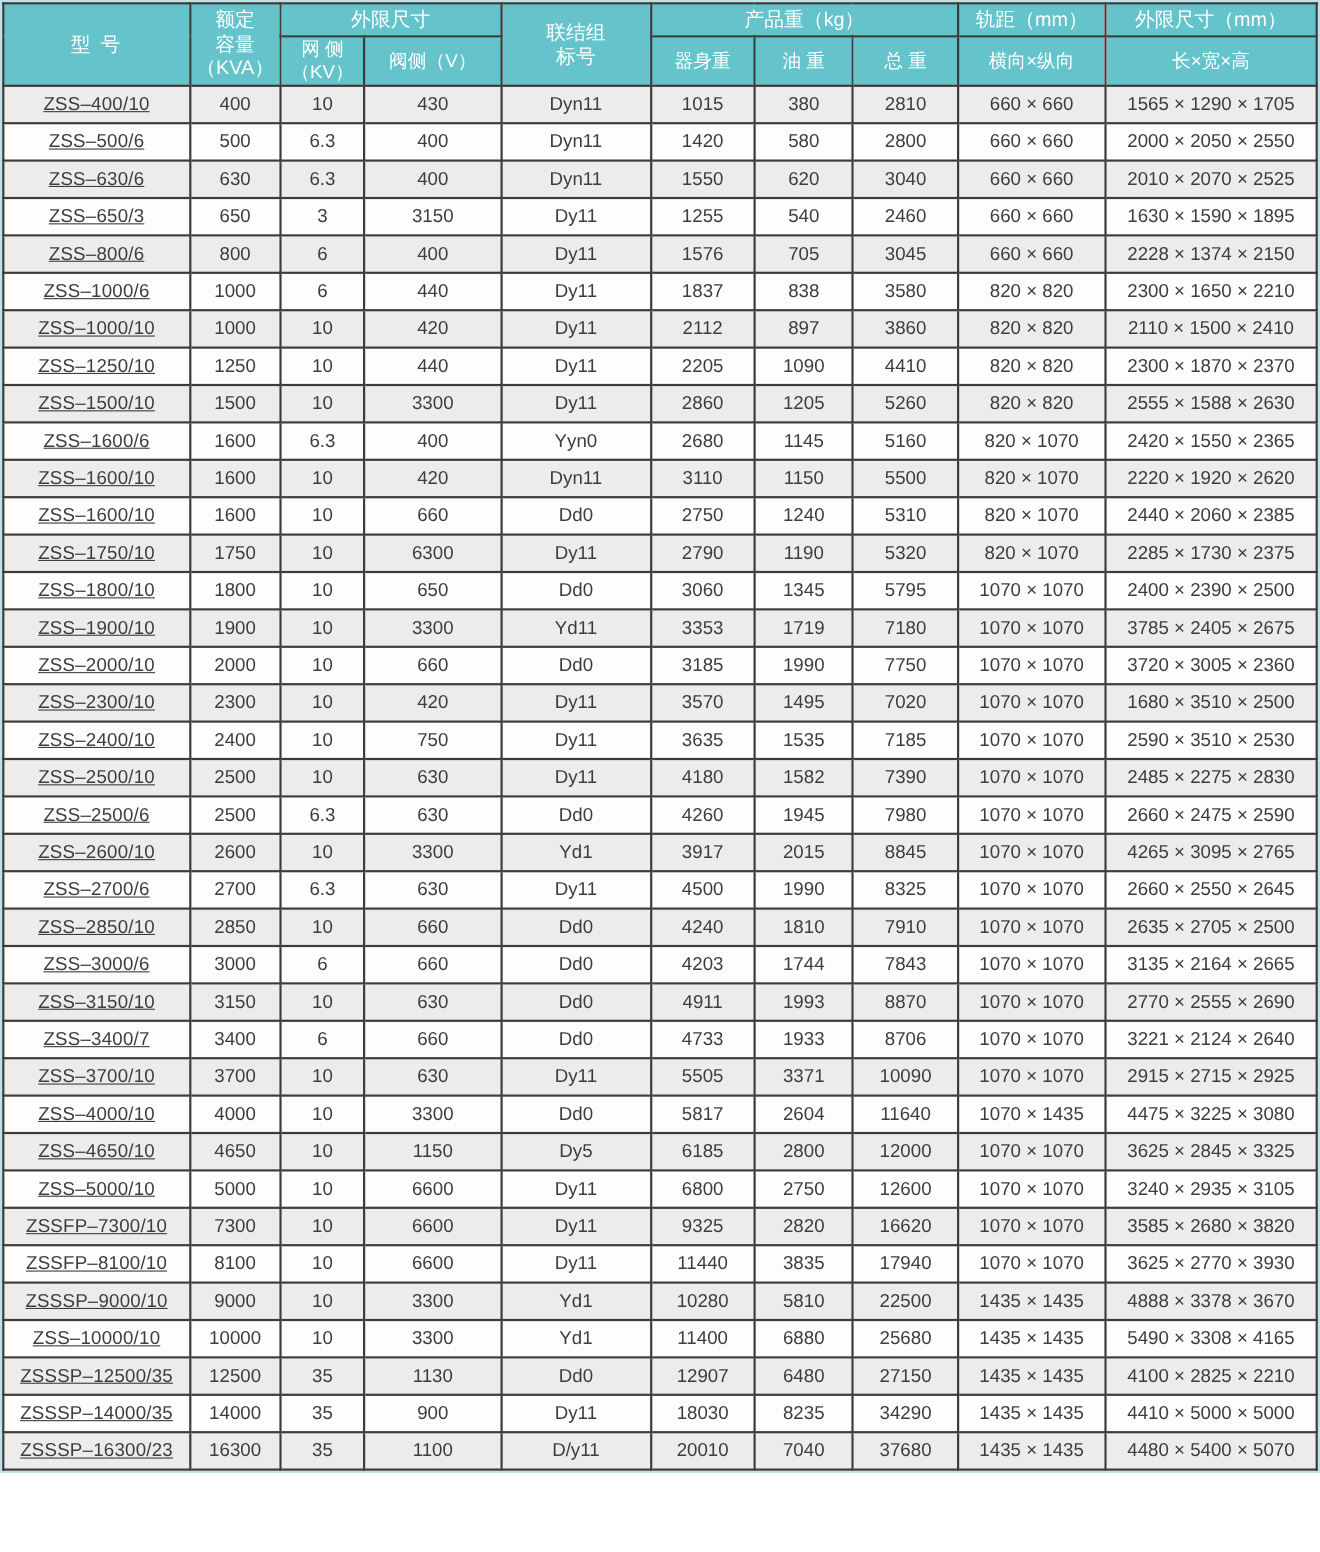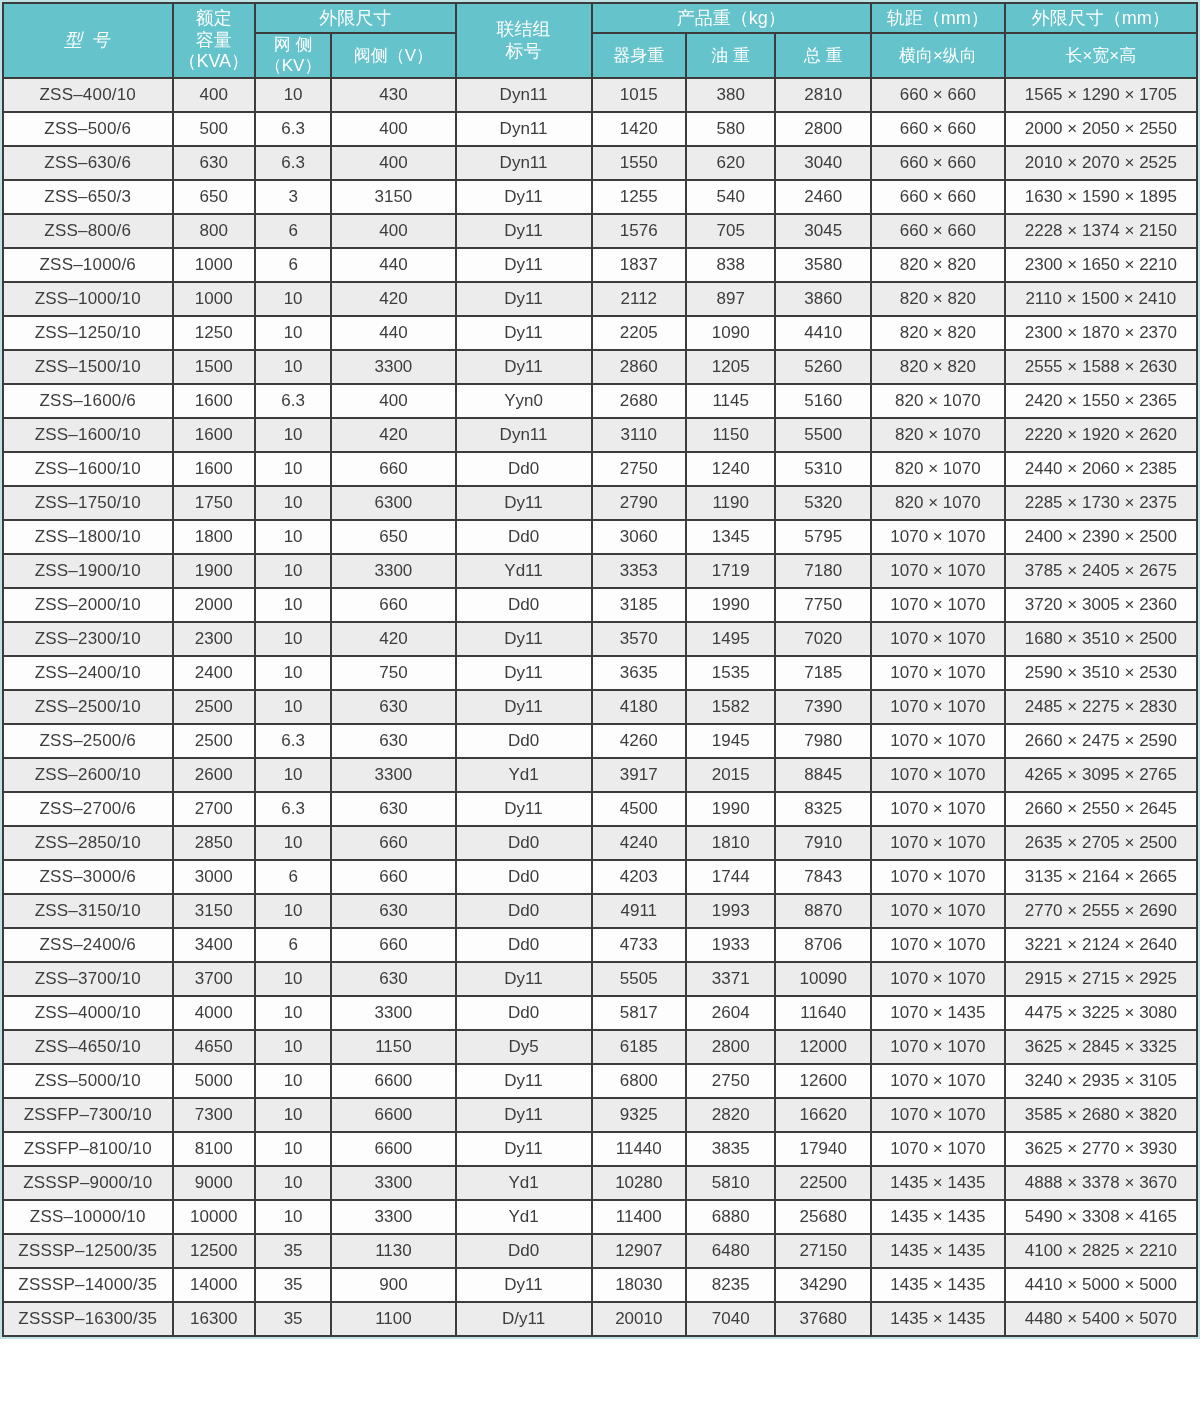--- a/index.html
+++ b/index.html
@@ -39,23 +39,23 @@
   table.spec thead tr.h2 th { height: 45px; font-size: 17px; }
   table.spec thead th .ln { display: block; line-height: 1.2; }
   table.spec tbody td {
     height: 34px;
     font-size: 17px;
     color: #3d3d3d;
     background: #ffffff;
   }
   table.spec tbody tr.odd td { background: #ececec; }
   table.spec tbody tr.even td { background: #fdfdfd; }
-  td.c-model { letter-spacing: 0.2px; }
+  td.c-model { letter-spacing: 0.2px; text-decoration: underline; }
   td.c-dims, td.c-gauge { font-size: 16.5px; }
-  th.model-cell { letter-spacing: 2px; font-style: italic; }
+  th.model-cell { letter-spacing: 2px; }
 </style>
 </head>
 <body>
 
 <div class="table-frame">
   <table class="spec">
     <colgroup>
       <col style="width:14.2%">
       <col style="width:6.9%">
       <col style="width:6.4%">
@@ -392,21 +392,21 @@
           <td class="c-grid-voltage">10</td>
           <td class="c-valve-voltage">630</td>
           <td class="c-connection">Dd0</td>
           <td class="c-body-weight">4911</td>
           <td class="c-oil-weight">1993</td>
           <td class="c-total-weight">8870</td>
           <td class="c-gauge">1070 × 1070</td>
           <td class="c-dims">2770 × 2555 × 2690</td>
         </tr>
         <tr class="even">
-          <td class="c-model">ZSS–2400/6</td>
+          <td class="c-model">ZSS–3400/7</td>
           <td class="c-capacity">3400</td>
           <td class="c-grid-voltage">6</td>
           <td class="c-valve-voltage">660</td>
           <td class="c-connection">Dd0</td>
           <td class="c-body-weight">4733</td>
           <td class="c-oil-weight">1933</td>
           <td class="c-total-weight">8706</td>
           <td class="c-gauge">1070 × 1070</td>
           <td class="c-dims">3221 × 2124 × 2640</td>
         </tr>
@@ -524,21 +524,21 @@
           <td class="c-grid-voltage">35</td>
           <td class="c-valve-voltage">900</td>
           <td class="c-connection">Dy11</td>
           <td class="c-body-weight">18030</td>
           <td class="c-oil-weight">8235</td>
           <td class="c-total-weight">34290</td>
           <td class="c-gauge">1435 × 1435</td>
           <td class="c-dims">4410 × 5000 × 5000</td>
         </tr>
         <tr class="odd">
-          <td class="c-model">ZSSSP–16300/35</td>
+          <td class="c-model">ZSSSP–16300/23</td>
           <td class="c-capacity">16300</td>
           <td class="c-grid-voltage">35</td>
           <td class="c-valve-voltage">1100</td>
           <td class="c-connection">D/y11</td>
           <td class="c-body-weight">20010</td>
           <td class="c-oil-weight">7040</td>
           <td class="c-total-weight">37680</td>
           <td class="c-gauge">1435 × 1435</td>
           <td class="c-dims">4480 × 5400 × 5070</td>
         </tr>

